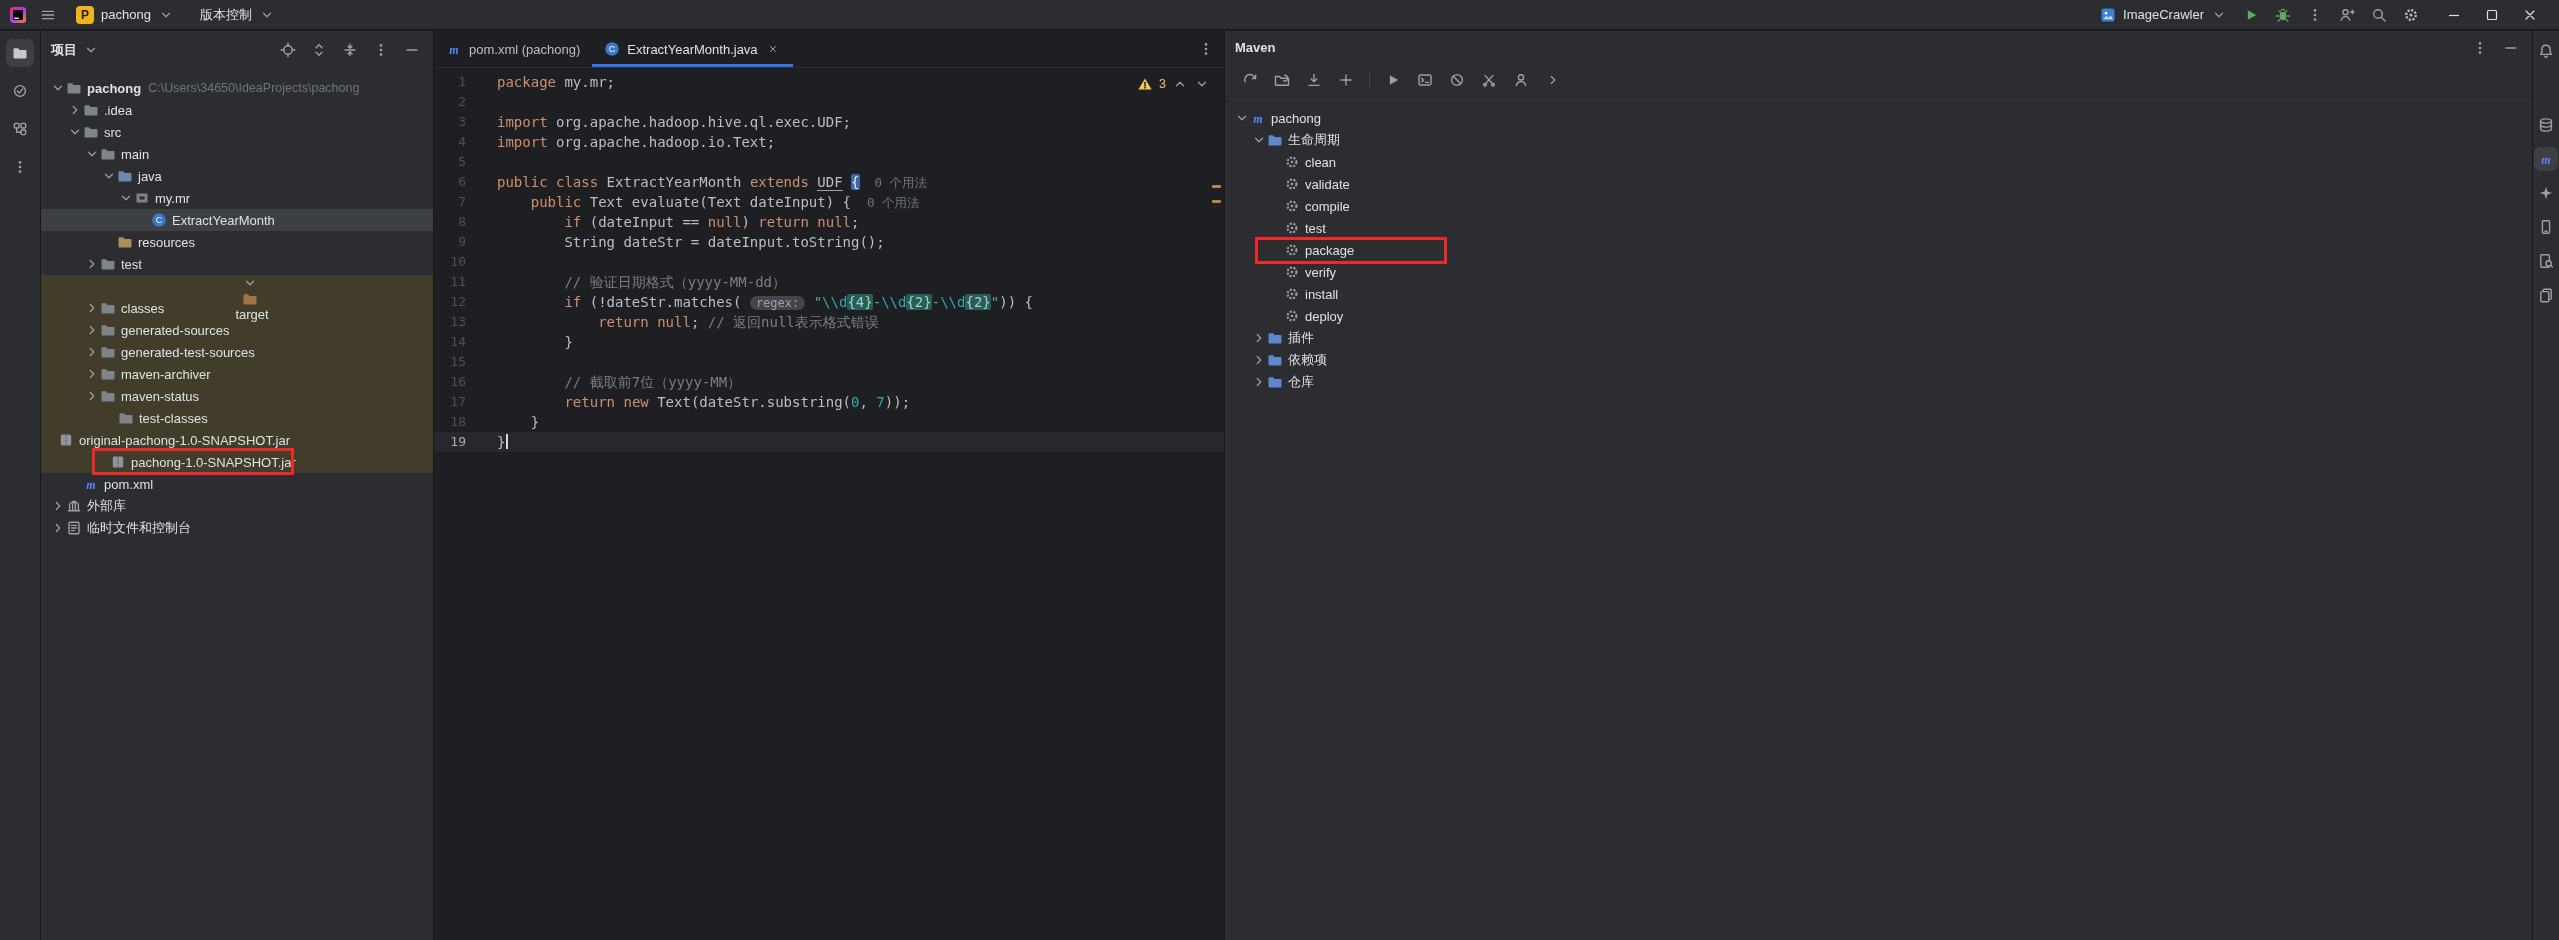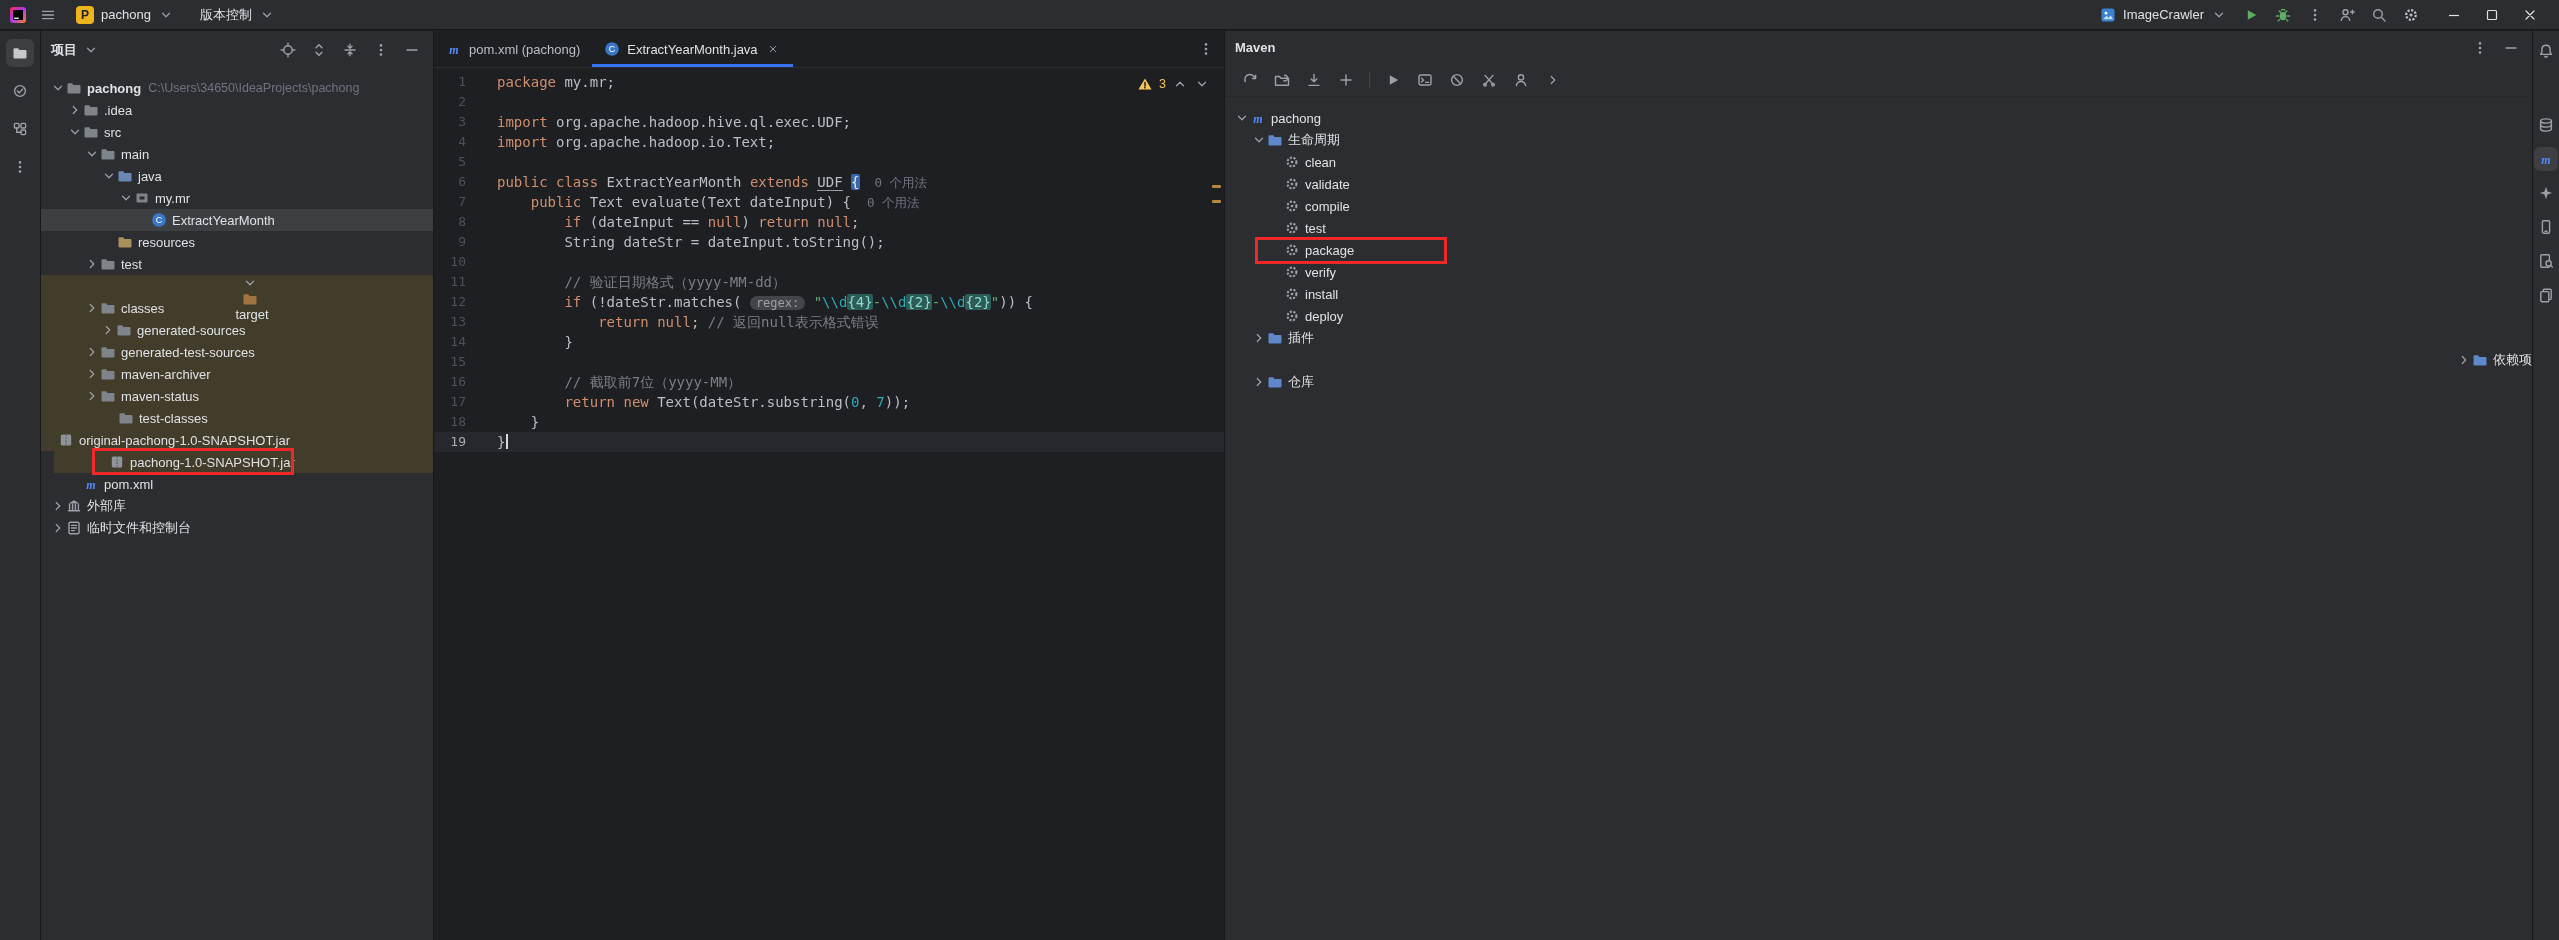--- a/index.html
+++ b/index.html
@@ -426,21 +426,21 @@
             <path d="M6 4l4 4-4 4" stroke="#9da0a8" stroke-width="1.4" stroke-linecap="round" stroke-linejoin="round" fill="none"></path>
           </svg>
         </span>
         <span class="icon">
           <svg width="16" height="16" viewBox="0 0 16 16" xmlns="http://www.w3.org/2000/svg">
             <path d="M1.5 4.2c0-.5.4-.9.9-.9h3.7l1.4 1.8h6.1c.5 0 .9.4.9.9v6.6c0 .5-.4.9-.9.9H2.4c-.5 0-.9-.4-.9-.9z" fill="#7f838a"></path>
           </svg>
         </span>
         <span class="tree-lbl">classes</span>
       </div>
-      <div class="tree-row excluded" style="padding-left: 58px;">
+      <div class="tree-row excluded" style="padding-left: 42px;">
         <span class="chev">
           <svg width="14" height="14" viewBox="0 0 16 16" xmlns="http://www.w3.org/2000/svg">
             <path d="M6 4l4 4-4 4" stroke="#9da0a8" stroke-width="1.4" stroke-linecap="round" stroke-linejoin="round" fill="none"></path>
           </svg>
         </span>
         <span class="icon">
           <svg width="16" height="16" viewBox="0 0 16 16" xmlns="http://www.w3.org/2000/svg">
             <path d="M1.5 4.2c0-.5.4-.9.9-.9h3.7l1.4 1.8h6.1c.5 0 .9.4.9.9v6.6c0 .5-.4.9-.9.9H2.4c-.5 0-.9-.4-.9-.9z" fill="#7f838a"></path>
           </svg>
         </span>
@@ -497,21 +497,21 @@
       <div class="tree-row excluded" style="">
         <span class="chev"></span>
         <span class="icon">
           <svg width="16" height="16" viewBox="0 0 16 16" xmlns="http://www.w3.org/2000/svg">
             <rect x="2.8" y="2.5" width="10.4" height="11" rx="1.5" fill="#8f939a"></rect>
             <path d="M8 2.5v11" stroke="#55585e" stroke-width="1.1" stroke-dasharray="1.6 1.3"></path>
           </svg>
         </span>
         <span class="tree-lbl">original-pachong-1.0-SNAPSHOT.jar</span>
       </div>
-      <div class="tree-row excluded" style="padding-left: 38px; margin-left: 13px;">
+      <div class="tree-row excluded" style="padding-left: 52px;">
         <span class="chev"></span>
         <span class="icon">
           <svg width="16" height="16" viewBox="0 0 16 16" xmlns="http://www.w3.org/2000/svg">
             <rect x="2.8" y="2.5" width="10.4" height="11" rx="1.5" fill="#8f939a"></rect>
             <path d="M8 2.5v11" stroke="#55585e" stroke-width="1.1" stroke-dasharray="1.6 1.3"></path>
           </svg>
         </span>
         <span class="tree-lbl">pachong-1.0-SNAPSHOT.jar</span>
       </div>
       <div class="tree-row" style="padding-left: 25px;">
@@ -850,21 +850,21 @@
             <path d="M6 4l4 4-4 4" stroke="#9da0a8" stroke-width="1.4" stroke-linecap="round" stroke-linejoin="round" fill="none"></path>
           </svg>
         </span>
         <span class="icon">
           <svg width="16" height="16" viewBox="0 0 16 16" xmlns="http://www.w3.org/2000/svg">
             <path d="M1.5 4.2c0-.5.4-.9.9-.9h3.7l1.4 1.8h6.1c.5 0 .9.4.9.9v6.6c0 .5-.4.9-.9.9H2.4c-.5 0-.9-.4-.9-.9z" fill="#5f87c9"></path>
           </svg>
         </span>
         <span class="tree-lbl">插件</span>
       </div>
-      <div class="tree-row" style="padding-left: 34px; justify-content: flex-end;">
+      <div class="tree-row" style="padding-left: 25px;">
         <span class="chev">
           <svg width="14" height="14" viewBox="0 0 16 16" xmlns="http://www.w3.org/2000/svg">
             <path d="M6 4l4 4-4 4" stroke="#9da0a8" stroke-width="1.4" stroke-linecap="round" stroke-linejoin="round" fill="none"></path>
           </svg>
         </span>
         <span class="icon">
           <svg width="16" height="16" viewBox="0 0 16 16" xmlns="http://www.w3.org/2000/svg">
             <path d="M1.5 4.2c0-.5.4-.9.9-.9h3.7l1.4 1.8h6.1c.5 0 .9.4.9.9v6.6c0 .5-.4.9-.9.9H2.4c-.5 0-.9-.4-.9-.9z" fill="#5f87c9"></path>
           </svg>
         </span>

